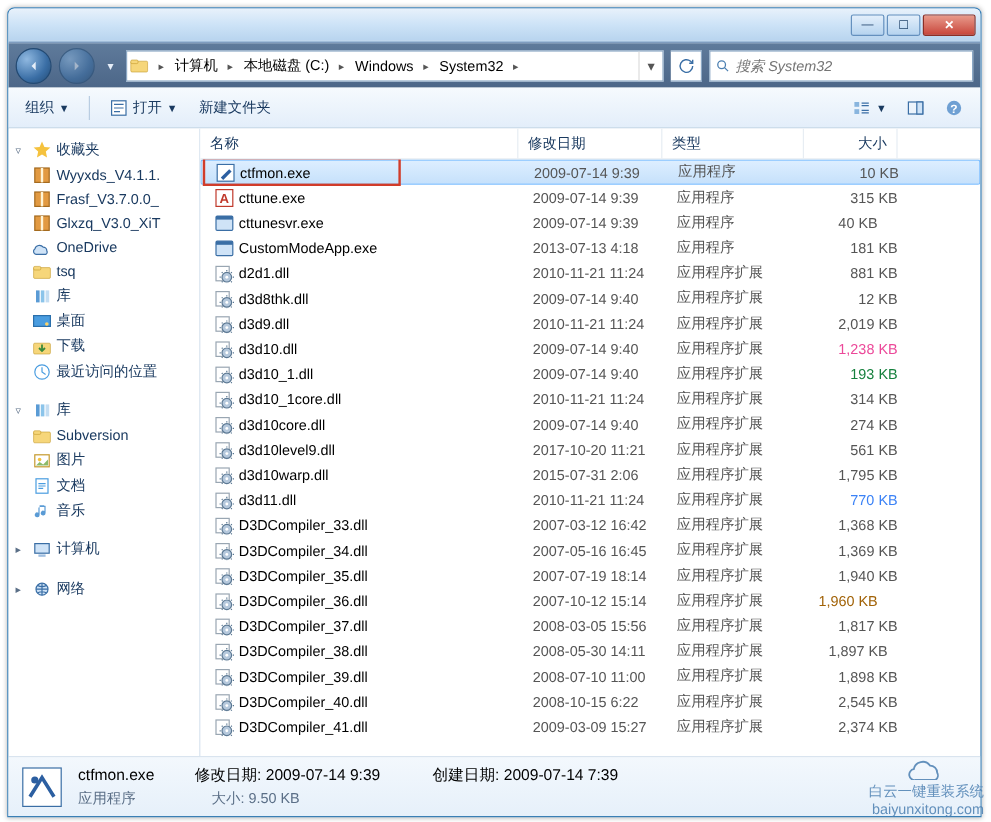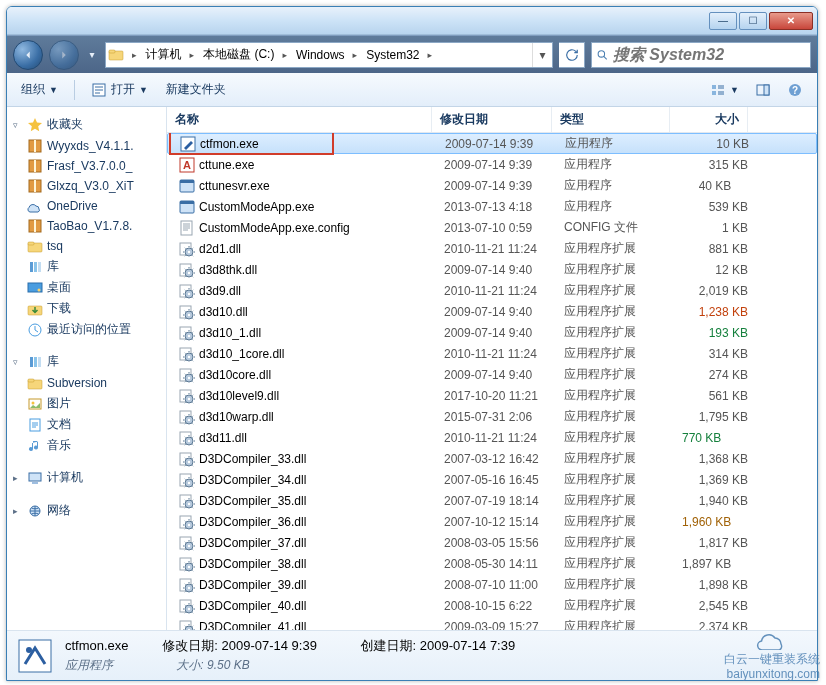--- a/index.html
+++ b/index.html
@@ -16,37 +16,37 @@
 .navbtn { width: 30px; height: 30px; border-radius: 50%; background: radial-gradient(circle at 30% 30%,#8fb8e0,#3a6ea5 60%,#234a73); border:1px solid #234a73; display:flex;align-items:center;justify-content:center;color:#e6eef8;}
 .navbtn svg{width:14px;height:14px;fill:#e6eef8;}
 .dd { width:14px;color:#e6eef8;font-size:10px;text-align:center;}
 .breadcrumb { flex: 1; height: 26px; background: #fff; border: 1px solid #8ca8c5; display: flex; align-items: center; font-size: 12px; }
 .bcseg { display: flex; align-items: center; height: 100%; padding: 0 4px 0 5px; }
 .bcarrow { padding: 0 4px; font-size: 9px; color: #555; }
 .bcicon{width:16px;height:16px;margin-left:2px;margin-right:4px;display:inline-block;}
 .refreshbox{width:26px;height:26px;background:#fff;border:1px solid #8ca8c5;border-left:none;display:flex;align-items:center;justify-content:center;}
 .searcharea { display:flex;align-items:center;}
 .searchbox { width: 220px; height: 26px; background: #fff; border: 1px solid #8ca8c5; display:flex;align-items:center;padding:0 4px;gap:4px;}
-.searchbox input { border:none;outline:none;width:100%;font-style:italic;color:#888;font-size:16px;font-weight:bold;}
+.searchbox input { border:none;outline:none;width:100%;font-style:italic;color:#888;font-size:12px;}
 
 .toolbar { height: 34px; background: linear-gradient(180deg,#f6fafe,#e3eefa); border-bottom:1px solid #c3d5e7; display:flex; align-items:center; padding:0 8px; gap:6px;font-size:12px;color:#1a3a60;}
 .toolbar .tb { display:flex;align-items:center;gap:4px;padding:3px 6px;border-radius:2px;cursor:pointer;}
 .toolbar .sep{width:1px;height:20px;background:#b9cde2;margin:0 4px;}
 .toolbar .right{margin-left:auto;display:flex;gap:4px;}
 
 .bodyarea { flex:1; display:flex; overflow:hidden;}
 .sidebar { width:160px; background:#fff; border-right:1px solid #d9e4ef; padding:6px 2px; overflow-y:auto;font-size:12px;}
 .navgroup{margin-bottom:10px;}
 .navhdr{display:flex;align-items:center;gap:4px;padding:3px 4px;color:#1a3a60;}
 .navhdr .exp{font-size:9px;color:#5b6f87;width:10px;}
 .navitem{display:flex;align-items:center;gap:4px;padding:2px 4px 2px 18px;color:#1a3a60;white-space:nowrap;overflow:hidden;text-overflow:ellipsis;}
 .ic16{width:16px;height:16px;display:inline-block;flex-shrink:0;}
 
 .filepane{flex:1;display:flex;flex-direction:column;min-width:0;}
-.colhdr{height:26px;display:flex;align-items:center;border-bottom:1px solid #e2e8ef;font-size:12px;color:#1a3a60;background:#fff;font-weight:bold;}
+.colhdr{height:26px;display:flex;align-items:center;border-bottom:1px solid #e2e8ef;font-size:12px;color:#1a3a60;background:#fff;}
 .colhdr .ch{padding:0 8px;border-right:1px solid #e7edf3;height:100%;display:flex;align-items:center;}
 .filelist{flex:1;overflow-y:auto;font-size:12px;}
 .row{display:flex;align-items:center;height:21px;padding-left:6px;}
 .row.selected{background:linear-gradient(180deg,#ddeeff,#c6e1fb);border:1px solid #7dbeff;border-radius:2px;}
 .row .cell{padding:0 6px;white-space:nowrap;overflow:hidden;text-overflow:ellipsis;}
 .row .cname{display:flex;align-items:center;gap:4px;}
 .highlight-box{position:absolute;border:2px solid #d13c2a;pointer-events:none;}
 
 .detailsbar{height:50px;border-top:1px solid #d9e4ef;background:linear-gradient(180deg,#f3f8fd,#e6f0fa);display:flex;align-items:center;padding:4px 8px;gap:10px;font-size:12px;}
 .detailsbar .thumb{width:40px;height:40px;}
@@ -188,26 +188,20 @@
             <span>Glxzq_V3.0_XiT</span>
           </div>
           <div class="navitem">
             <svg class="ic16" viewBox="0 0 16 16">
               <use href="#i-cloud"></use>
             </svg>
             <span>OneDrive</span>
           </div>
           <div class="navitem">
             <svg class="ic16" viewBox="0 0 16 16">
-              <use href="#i-archive"></use>
-            </svg>
-            <span>TaoBao_V1.7.8.</span>
-          </div>
-          <div class="navitem">
-            <svg class="ic16" viewBox="0 0 16 16">
               <use href="#i-folder"></use>
             </svg>
             <span>tsq</span>
           </div>
           <div class="navitem">
             <svg class="ic16" viewBox="0 0 16 16">
               <use href="#i-lib"></use>
             </svg>
             <span>库</span>
           </div>
@@ -326,32 +320,21 @@
   </div>
           <div class="row">
     <div class="cell cname" style="width:265px">
               <svg class="ic16" viewBox="0 0 16 16">
                 <use href="#i-app"></use>
               </svg>
               <span>CustomModeApp.exe</span>
             </div>
     <div class="cell" style="width:120px;color:#555">2013-07-13 4:18</div>
     <div class="cell" style="width:118px;color:#555">应用程序</div>
-    <div class="cell" style="width:78px;text-align:right;color:#555">539 KB</div>
-  </div>
-          <div class="row">
-    <div class="cell cname" style="width:265px">
-              <svg class="ic16" viewBox="0 0 16 16">
-                <use href="#i-txt"></use>
-              </svg>
-              <span>CustomModeApp.exe.config</span>
-            </div>
-    <div class="cell" style="width:120px;color:#555">2013-07-10 0:59</div>
-    <div class="cell" style="width:118px;color:#555">CONFIG 文件</div>
-    <div class="cell" style="width:78px;text-align:right;color:#555">1 KB</div>
+    <div class="cell" style="width:78px;text-align:right;color:#555">181 KB</div>
   </div>
           <div class="row">
     <div class="cell cname" style="width:265px">
               <svg class="ic16" viewBox="0 0 16 16">
                 <use href="#i-cog"></use>
               </svg>
               <span>d2d1.dll</span>
             </div>
     <div class="cell" style="width:120px;color:#555">2010-11-21 11:24</div>
     <div class="cell" style="width:118px;color:#555">应用程序扩展</div>
@@ -381,21 +364,21 @@
   </div>
           <div class="row">
     <div class="cell cname" style="width:265px">
               <svg class="ic16" viewBox="0 0 16 16">
                 <use href="#i-cog"></use>
               </svg>
               <span>d3d10.dll</span>
             </div>
     <div class="cell" style="width:120px;color:#555">2009-07-14 9:40</div>
     <div class="cell" style="width:118px;color:#555">应用程序扩展</div>
-    <div class="cell" style="width:78px;text-align:right;color:#c2410c">1,238 KB</div>
+    <div class="cell" style="width:78px;text-align:right;color:#ec4899">1,238 KB</div>
   </div>
           <div class="row">
     <div class="cell cname" style="width:265px">
               <svg class="ic16" viewBox="0 0 16 16">
                 <use href="#i-cog"></use>
               </svg>
               <span>d3d10_1.dll</span>
             </div>
     <div class="cell" style="width:120px;color:#555">2009-07-14 9:40</div>
     <div class="cell" style="width:118px;color:#555">应用程序扩展</div>
@@ -447,21 +430,21 @@
   </div>
           <div class="row">
     <div class="cell cname" style="width:265px">
               <svg class="ic16" viewBox="0 0 16 16">
                 <use href="#i-cog"></use>
               </svg>
               <span>d3d11.dll</span>
             </div>
     <div class="cell" style="width:120px;color:#555">2010-11-21 11:24</div>
     <div class="cell" style="width:118px;color:#555">应用程序扩展</div>
-    <div class="cell" style="width:78px;text-align:left;color:#15803d">770 KB</div>
+    <div class="cell" style="width:78px;text-align:right;color:#3b82f6">770 KB</div>
   </div>
           <div class="row">
     <div class="cell cname" style="width:265px">
               <svg class="ic16" viewBox="0 0 16 16">
                 <use href="#i-cog"></use>
               </svg>
               <span>D3DCompiler_33.dll</span>
             </div>
     <div class="cell" style="width:120px;color:#555">2007-03-12 16:42</div>
     <div class="cell" style="width:118px;color:#555">应用程序扩展</div>
@@ -513,21 +496,21 @@
   </div>
           <div class="row">
     <div class="cell cname" style="width:265px">
               <svg class="ic16" viewBox="0 0 16 16">
                 <use href="#i-cog"></use>
               </svg>
               <span>D3DCompiler_38.dll</span>
             </div>
     <div class="cell" style="width:120px;color:#555">2008-05-30 14:11</div>
     <div class="cell" style="width:118px;color:#555">应用程序扩展</div>
-    <div class="cell" style="width:78px;text-align:left;color:#555">1,897 KB</div>
+    <div class="cell" style="width:78px;text-align:center;color:#555">1,897 KB</div>
   </div>
           <div class="row">
     <div class="cell cname" style="width:265px">
               <svg class="ic16" viewBox="0 0 16 16">
                 <use href="#i-cog"></use>
               </svg>
               <span>D3DCompiler_39.dll</span>
             </div>
     <div class="cell" style="width:120px;color:#555">2008-07-10 11:00</div>
     <div class="cell" style="width:118px;color:#555">应用程序扩展</div>
@@ -566,21 +549,21 @@
           <rect x="4" y="4" width="32" height="32" fill="#fff" stroke="#3a6ea5"></rect>
           <path d="M10 28 L20 12 L30 28" stroke="#2c5fa1" stroke-width="3" fill="none"></path>
           <circle cx="14" cy="14" r="3" fill="#2c5fa1"></circle>
         </svg>
     </div>
     <div class="dprops">
       <div style="font-size:13px;"><span>ctfmon.exe</span>
         <span style="margin-left:30px;"><span class="k">修改日期:</span> <span>2009-07-14 9:39</span></span>
         <span style="margin-left:40px;"><span class="k">创建日期:</span> <span>2009-07-14 7:39</span></span>
       </div>
-      <div style="color:#5b6f87;font-style:italic;"><span>应用程序</span>
+      <div style="color:#5b6f87;"><span>应用程序</span>
         <span style="margin-left:60px;"><span class="k">大小:</span> <span>9.50 KB</span></span>
       </div>
     </div>
   </div>
 </div>
 
 <div class="watermark">
   <svg class="cloud" viewBox="0 0 48 32">
       <path d="M36 24a8 8 0 0 0-8-8 10 10 0 0 0-18 4 6 6 0 0 0 2 12h22a6 6 0 0 0 2-8z" fill="none" stroke="#4b7fb1" stroke-width="2"></path>
     </svg>

